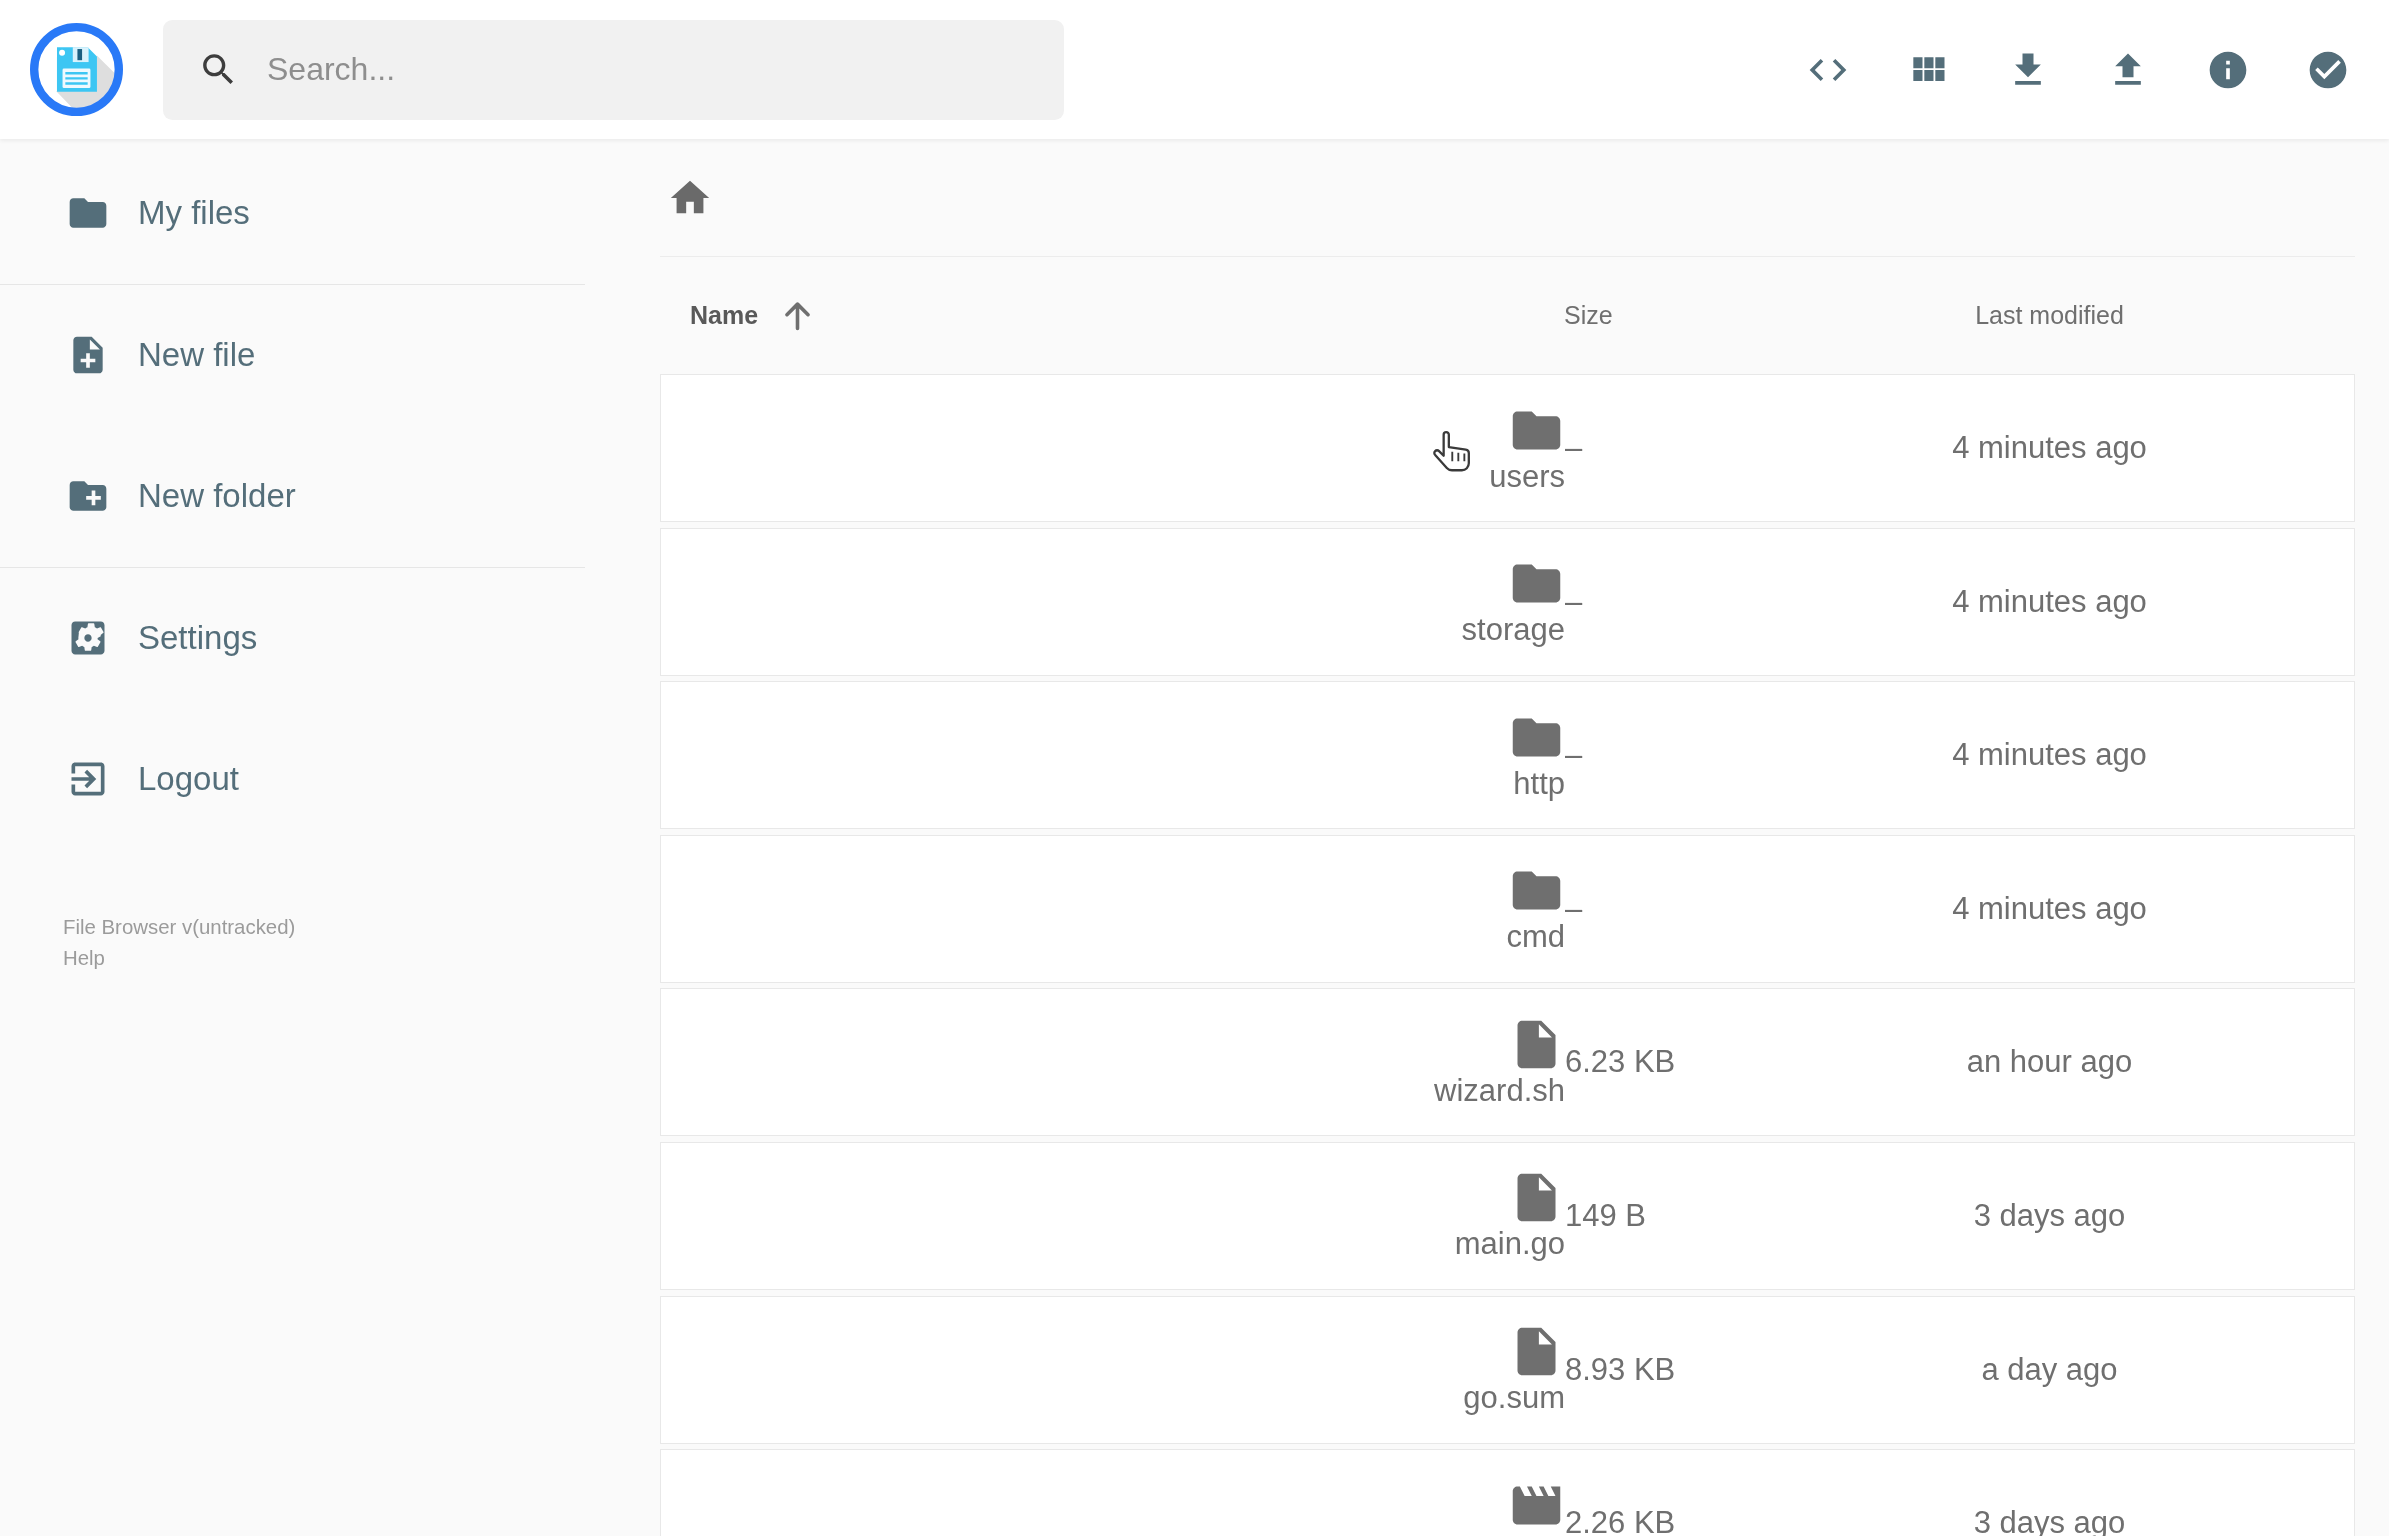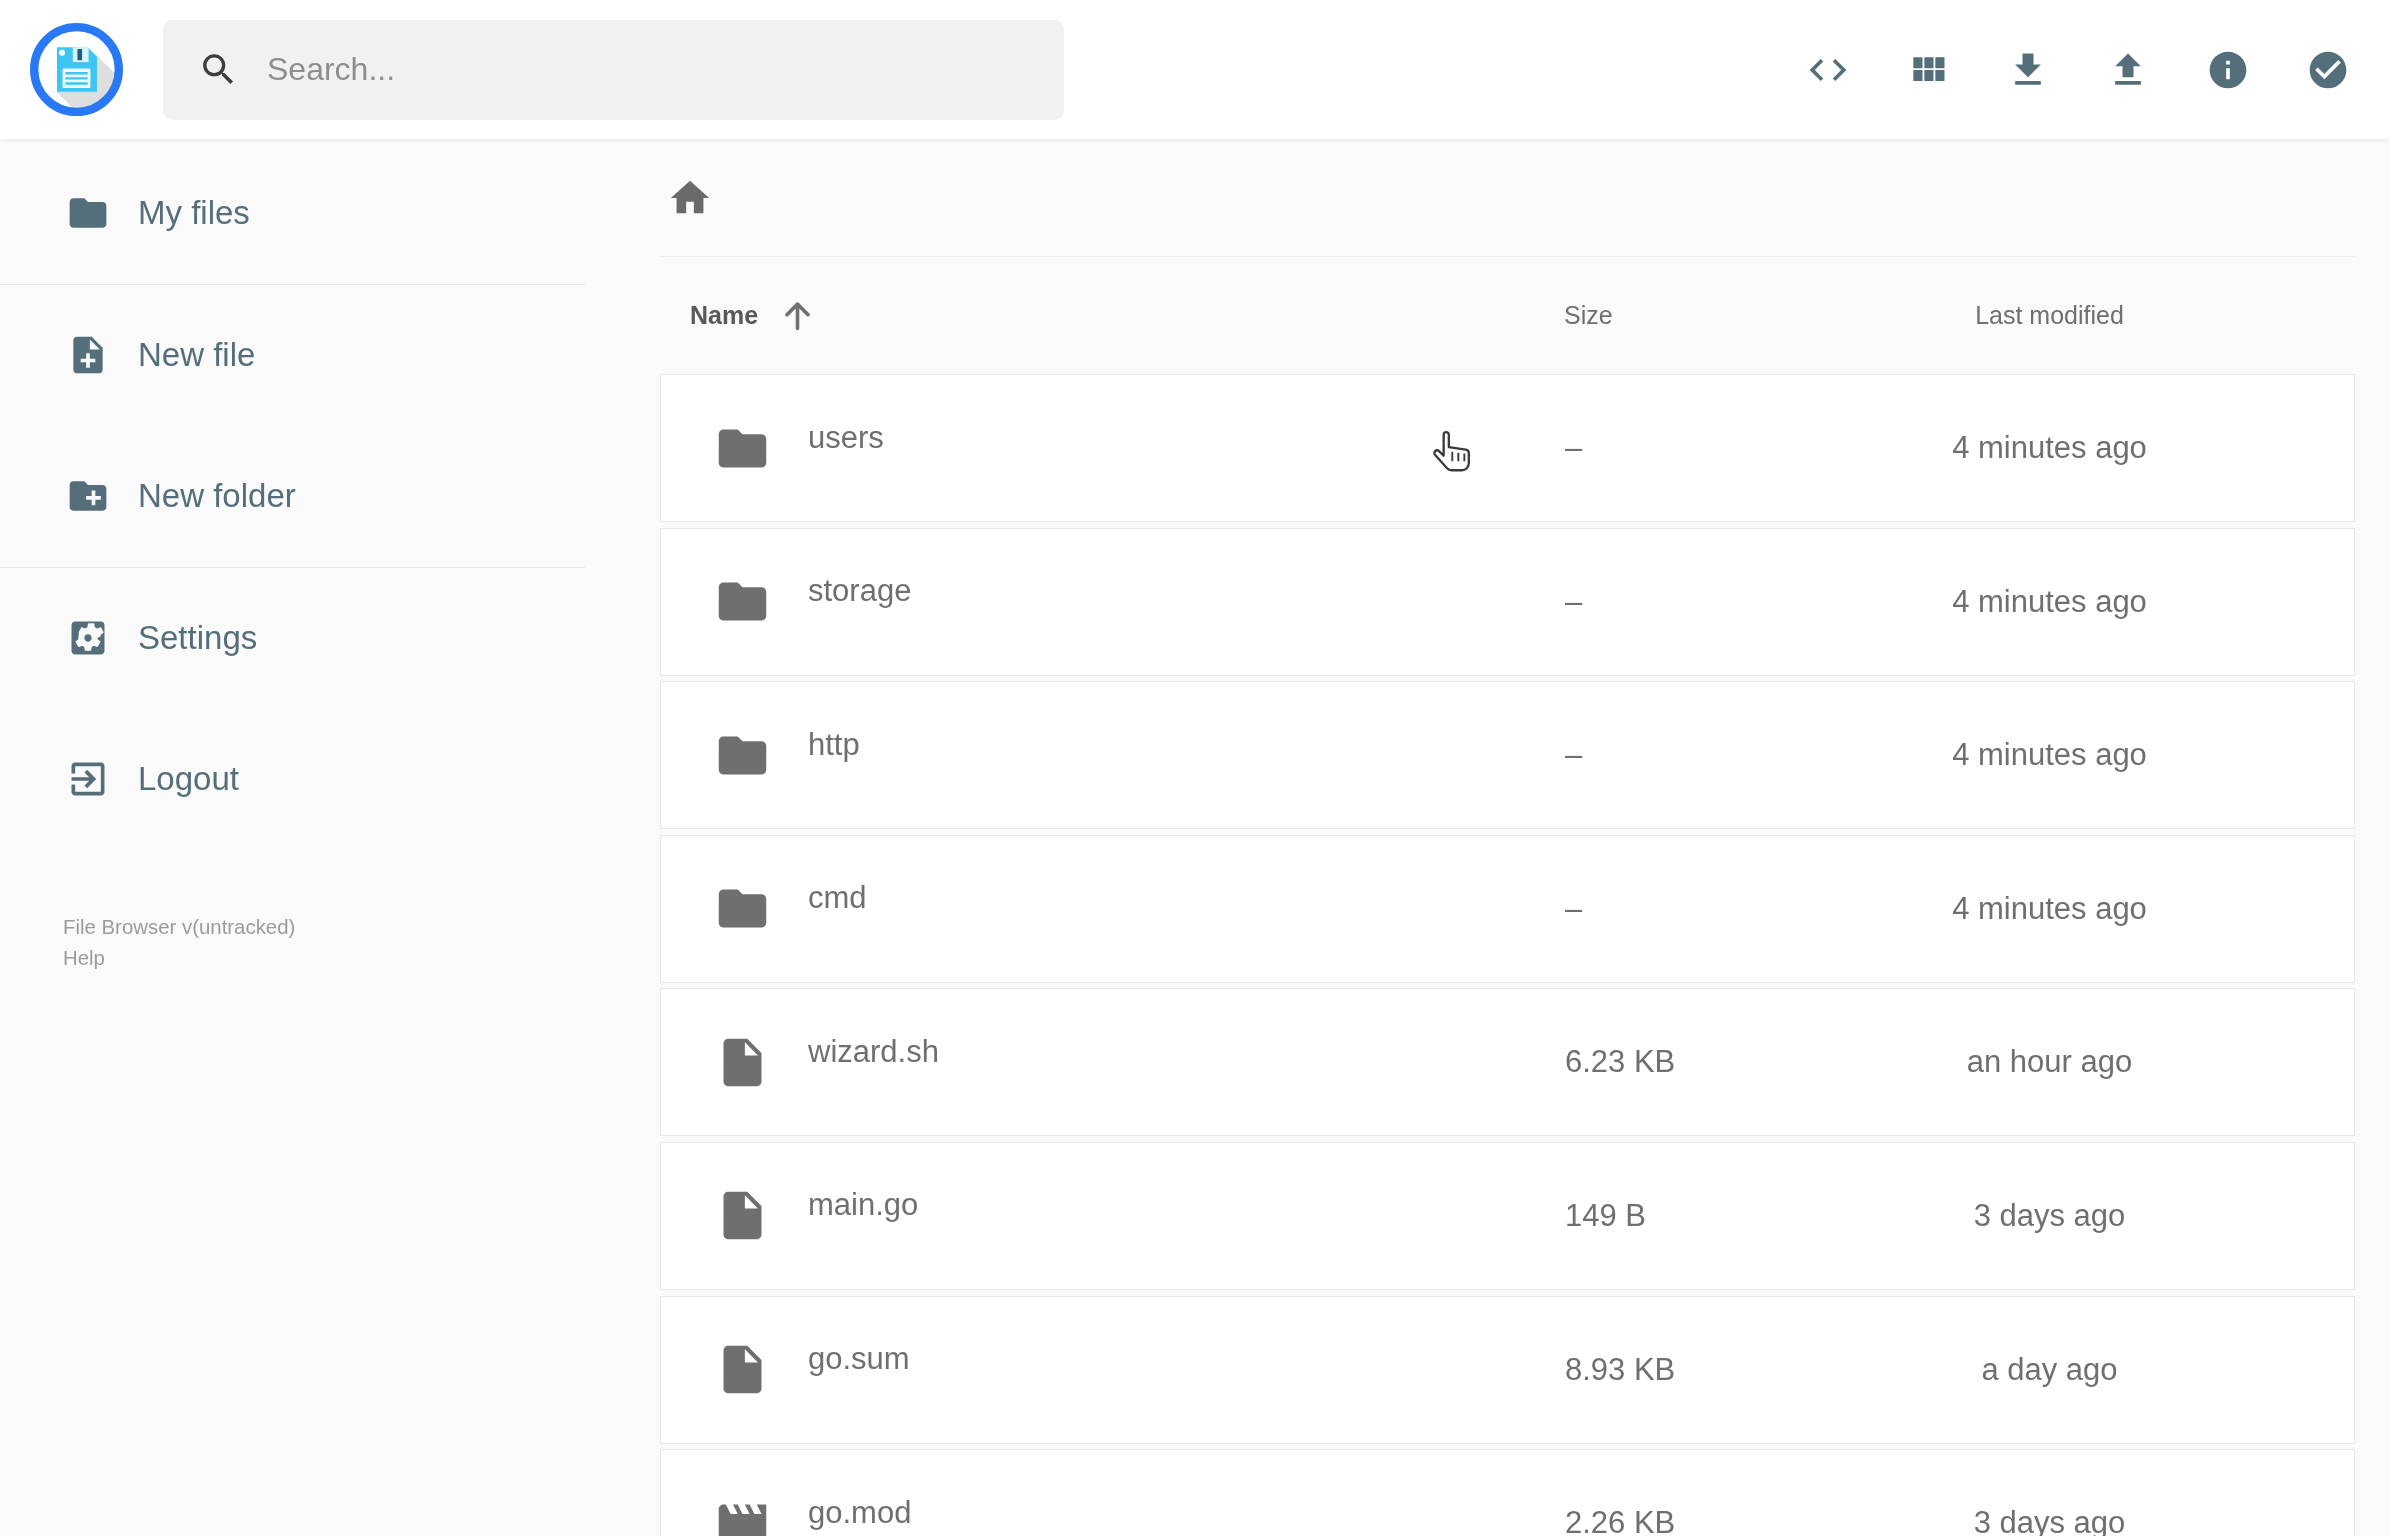--- a/index.html
+++ b/index.html
@@ -37,21 +37,21 @@
 
   .cols, .row{display:grid;grid-template-columns:904px 180px 1fr;align-items:center;}
   .cols{height:117px;font-size:25px;color:#6f6f6f;}
   .col-name{padding-left:30px;display:flex;align-items:center;font-weight:bold;color:#595959;cursor:pointer;}
   .col-name svg{width:39px;height:39px;margin-left:20.4px;stroke:#6f6f6f;fill:none;stroke-width:2.2;}
   .col-size{cursor:pointer;}
   .col-mod{text-align:center;cursor:pointer;}
 
   .row{height:146px;background:#fff;border:0.9px solid #e8e8e8;box-sizing:content-box;
        margin-bottom:5.6px;font-size:31px;color:#6f6f6f;cursor:pointer;}
-  .cell-name{display:flex;align-items:flex-start;padding-left:53px;}
+  .cell-name{display:flex;align-items:flex-end;padding-left:53px;flex-direction:column;}
   .cell-name svg{width:57px;height:57px;fill:#6f6f6f;flex:0 0 auto;}
   .cell-name span{margin-left:37px;}
   .cell-mod{text-align:center;}
 
   
   .cursor{position:absolute;left:1430px;top:428px;width:46px;height:52px;z-index:50;pointer-events:none;}
 </style>
 </head>
 <body>
 

